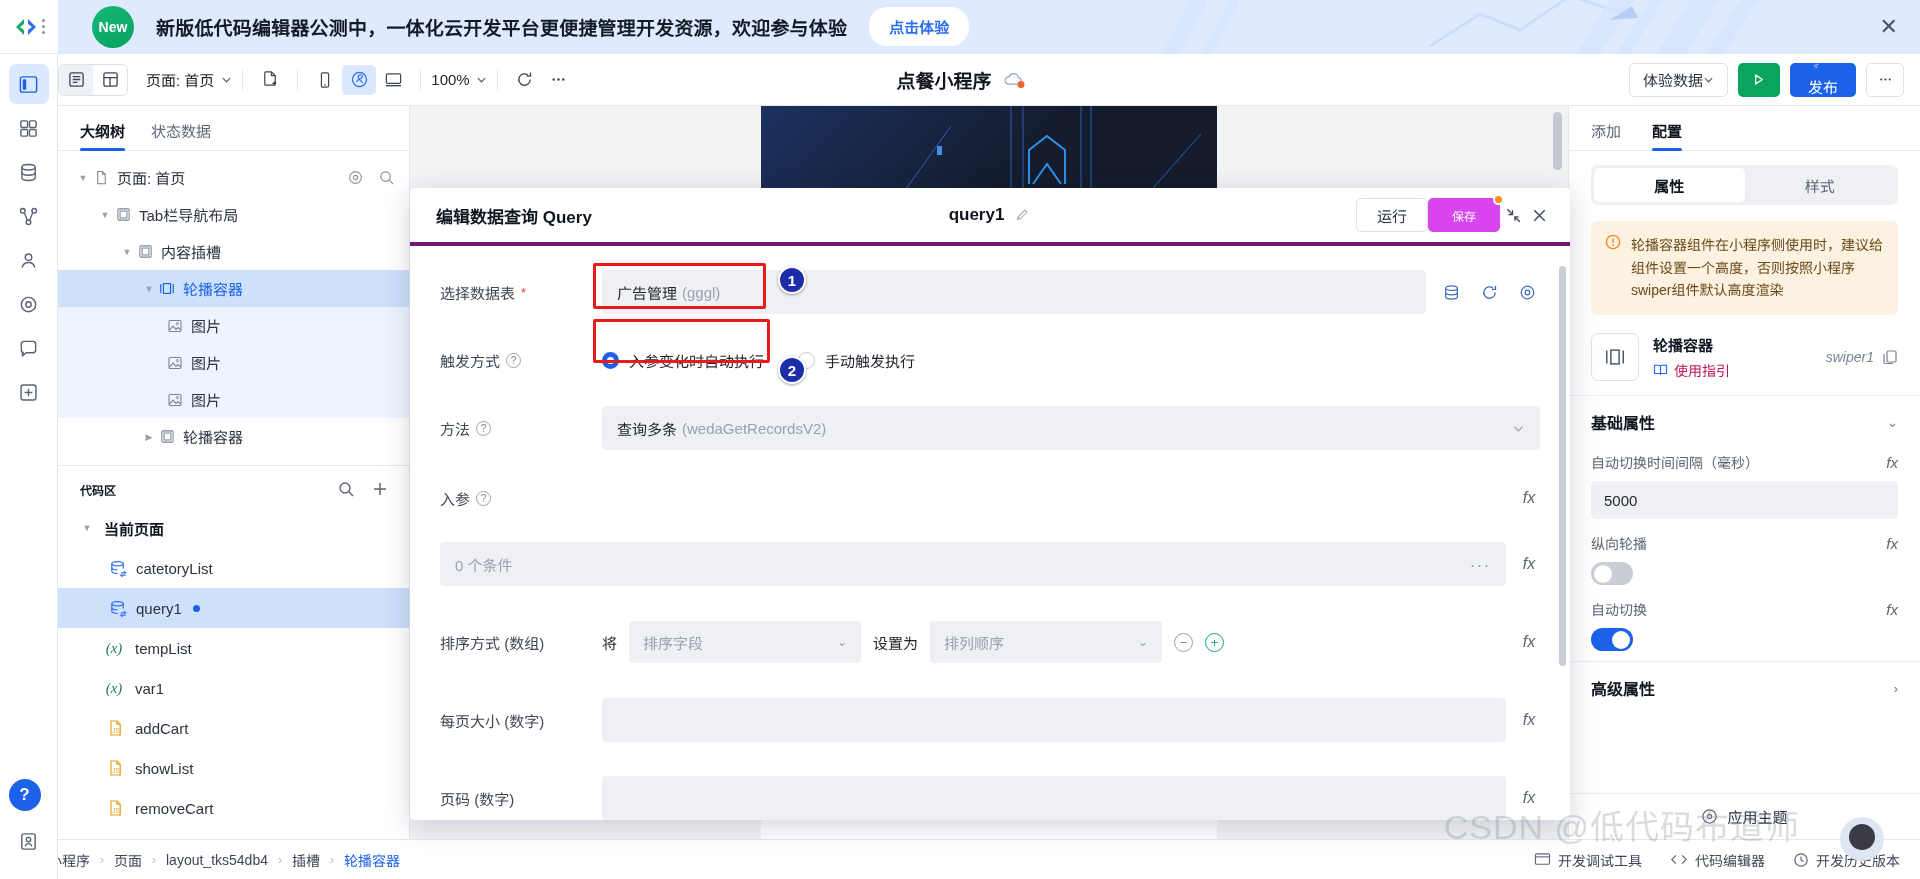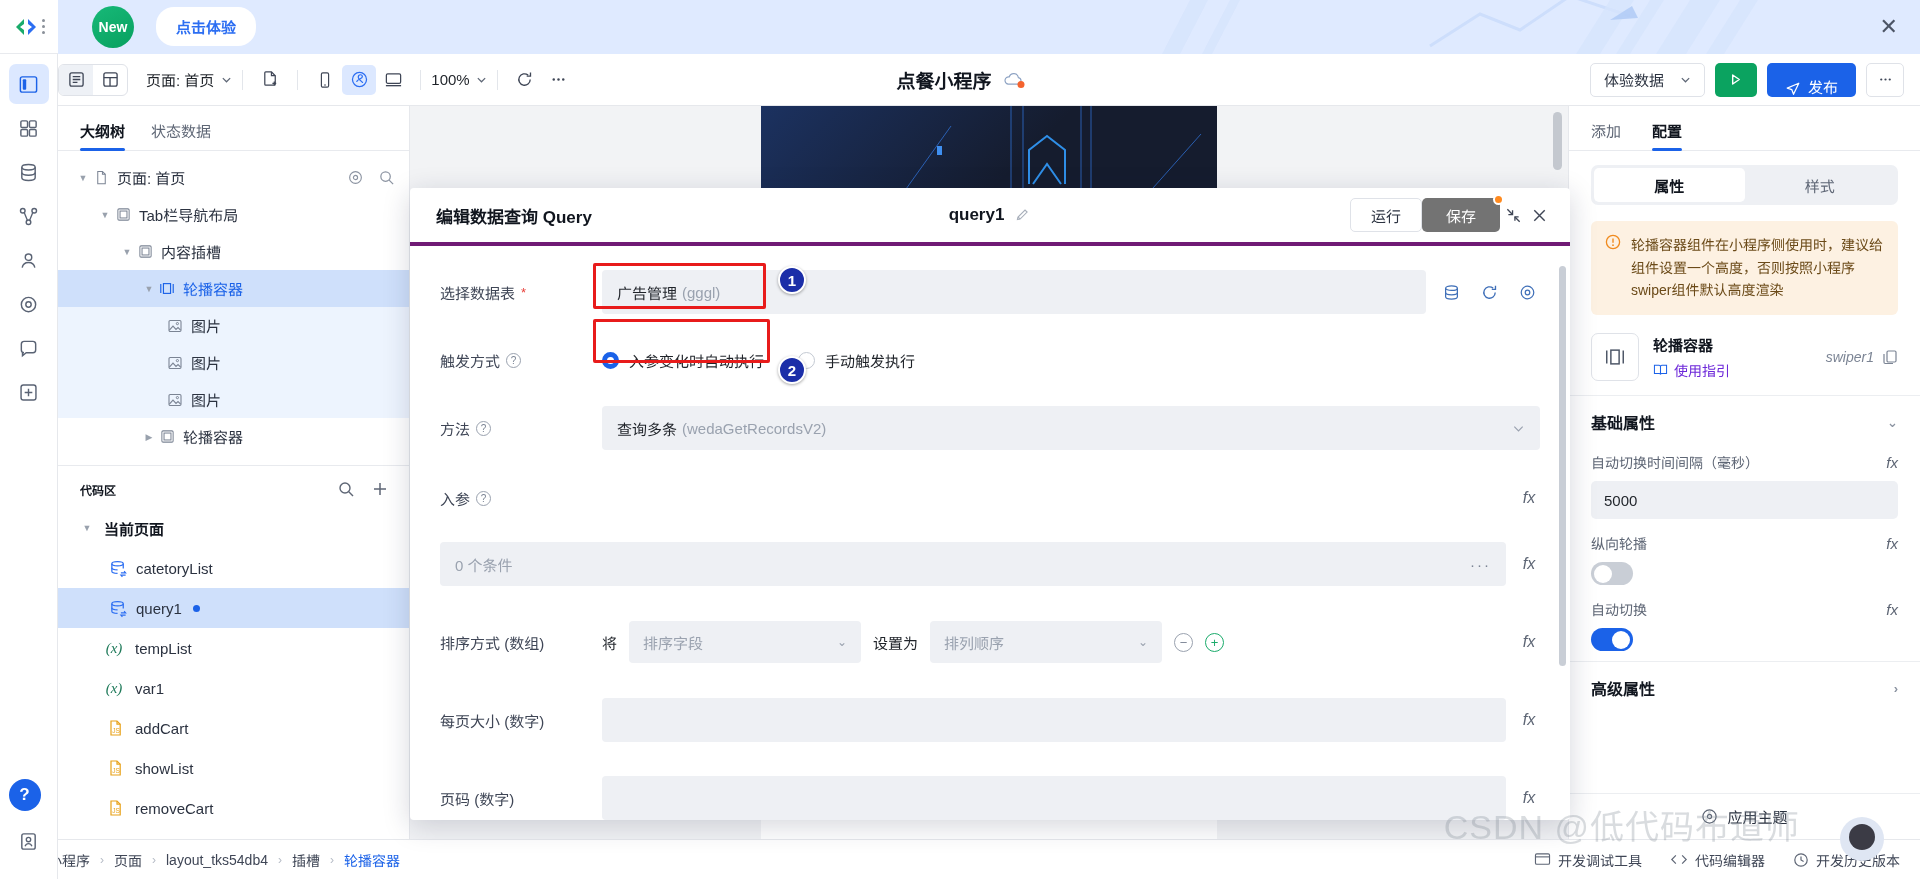--- a/index.html
+++ b/index.html
@@ -69,29 +69,29 @@
   .tb-div { width:1px; height:20px; background:#e3e6eb; margin:0 10px; }
   .tb-zoom { font-size:15px; color:#1f2329; display:flex; align-items:center; gap:6px; cursor:pointer;}
   .tb-title {
     position:absolute; left:50%; transform:translateX(-50%);
     display:flex; align-items:center; gap:12px;
     font-size:19px; font-weight:700; color:#11161f; white-space:nowrap;
   }
   .tb-right { margin-left:auto; display:flex; align-items:center; gap:10px; padding-right:16px;}
   .btn-outline {
     height:34px; padding:0 13px; border:1px solid #dfe2e8; border-radius:5px; background:#fff;
-    display:flex; align-items:center; gap:16px; font-size:15px; color:#2b3240; cursor:pointer;
+    display:flex; align-items:center; gap:0; font-size:15px; color:#2b3240; cursor:pointer;
   }
   .btn-run {
     width:42px; height:34px; background:#0ba360; border-radius:5px;
     display:flex; align-items:center; justify-content:center; cursor:pointer;
   }
   .btn-publish {
     height:34px; padding:0 18px; background:#1b62e8; color:#fff; border-radius:5px;
-    display:flex; align-items:flex-end; gap:7px; font-size:15px; cursor:pointer; border:none;
+    display:flex; align-items:flex-start; gap:7px; font-size:15px; cursor:pointer; border:none;flex-direction:column;
   }
   .btn-more {
     width:38px;height:34px;border:1px solid #dfe2e8;border-radius:5px;background:#fff;
     display:flex;align-items:center;justify-content:center;color:#3f4656;cursor:pointer;font-size:17px;
   }
 
   
   .rail {
     position:absolute; top:54px; left:0; width:58px; bottom:0;
     background:#fff; border-right:1px solid #e6e8ec;
@@ -194,21 +194,21 @@
     margin:16px 22px 0 22px; background:#fdf1e2; border-radius:6px;
     padding:13px 14px; display:flex; gap:10px; font-size:14px; color:#6b4a18; line-height:1.62;
   }
   .tip-ico { color:#f08a1d; flex:0 0 auto; font-size:15px; line-height:1.4;}
   .compcard { display:flex; align-items:center; gap:14px; padding:18px 22px 14px 22px;}
   .compthumb {
     width:48px;height:48px;border:1px solid #dfe2e8;border-radius:7px;
     display:flex;align-items:center;justify-content:center;color:#4c5566;flex:0 0 auto;
   }
   .compname { font-size:15px; font-weight:700; color:#11161f; }
-  .complink { font-size:14px; color:#6d28d9; display:flex; align-items:center; gap:6px; margin-top:5px; cursor:pointer;}
+  .complink { font-size:14px; color:#be185d; display:flex; align-items:center; gap:6px; margin-top:5px; cursor:pointer;}
   .compid { margin-left:auto; font-size:14px; color:#7b8494; display:flex; align-items:center; gap:8px;font-style:italic;}
   .sect-head {
     display:flex; align-items:center; padding:14px 22px; border-top:1px solid #eceef1;
     font-size:16px; font-weight:700; color:#11161f; cursor:pointer;
   }
   .sect-head .chev { margin-left:auto; color:#8b93a1; font-size:13px;}
   .prow { padding:4px 22px 10px 22px; }
   .plabel { display:flex; align-items:center; font-size:14px; color:#5e6675; margin-bottom:9px;}
   .pfx { margin-left:auto; font-style:italic; color:#5e6675; font-size:15px; cursor:pointer;}
   .pinput {
@@ -240,22 +240,22 @@
   .modal-qname {
     position:absolute; left:50%; transform:translateX(-50%);
     display:flex; align-items:center; gap:10px; font-size:17px; font-weight:700; color:#11161f;
   }
   .modal-actions { margin-left:auto; display:flex; align-items:center; gap:0; }
   .mbtn-run {
     height:34px; padding:0 20px; border:1px solid #dfe2e8; background:#fff; border-radius:5px;
     font-size:15px; color:#2b3240; cursor:pointer; display:flex;align-items:center;
   }
   .mbtn-save {
-    height:34px; padding:8px 24px; background:#737373; color:#fff; border-radius:5px;
-    font-size:15px; cursor:pointer; border:none; position:relative; display:flex;align-items:center;
+    height:34px; padding:8px 24px; background:#d946ef; color:#fff; border-radius:5px;
+    font-size:12px; cursor:pointer; border:none; position:relative; display:flex;align-items:center;
   }
   .save-dot {
     position:absolute; top:-4px; right:-4px; width:11px; height:11px; border-radius:50%;
     background:#ff8a1f; border:2px solid #fff;
   }
   .mico { color:#3f4656; cursor:pointer; display:flex; align-items:center; justify-content:center; width:26px; height:26px;}
   .modal-body { flex:1; overflow:hidden; position:relative; padding-top:10px; }
   .frow { display:flex; align-items:flex-start; padding:0 30px 0 30px; min-height:56px; }
   .flabel {
     width:162px; flex:0 0 162px; font-size:15px; color:#3f4656; display:flex; align-items:center;
@@ -342,20 +342,21 @@
         <path d="M23 13 L15 21 L15 16 L19 13 L15 10 L15 5 Z" fill="#2c6ef2"></path>
       </svg>
       <span class="logo-dots">
           <i></i>
           <i></i>
           <i></i>
         </span>
     </div>
     <div class="announce-strip">
       <div class="badge-new">New</div>
+      <div class="announce-text">新版低代码编辑器公测中，一体化云开发平台更便捷管理开发资源，欢迎参与体验</div>
       <button class="announce-cta">点击体验</button>
       <svg class="announce-deco" viewBox="0 0 760 54">
         <g fill="none" stroke="#b9d0f7" stroke-width="3" opacity=".85">
           <path d="M380 46 L430 14 L470 30 L520 -4 L580 16"></path>
         </g>
         <g fill="#cfe0fb" opacity=".75">
           <path d="M560 0 l24 0 -34 54 -24 0z"></path>
           <path d="M600 0 l14 0 -34 54 -14 0z"></path>
           <path d="M640 0 l30 0 -34 54 -30 0z"></path>
           <path d="M690 0 l18 0 -34 54 -18 0z"></path>

